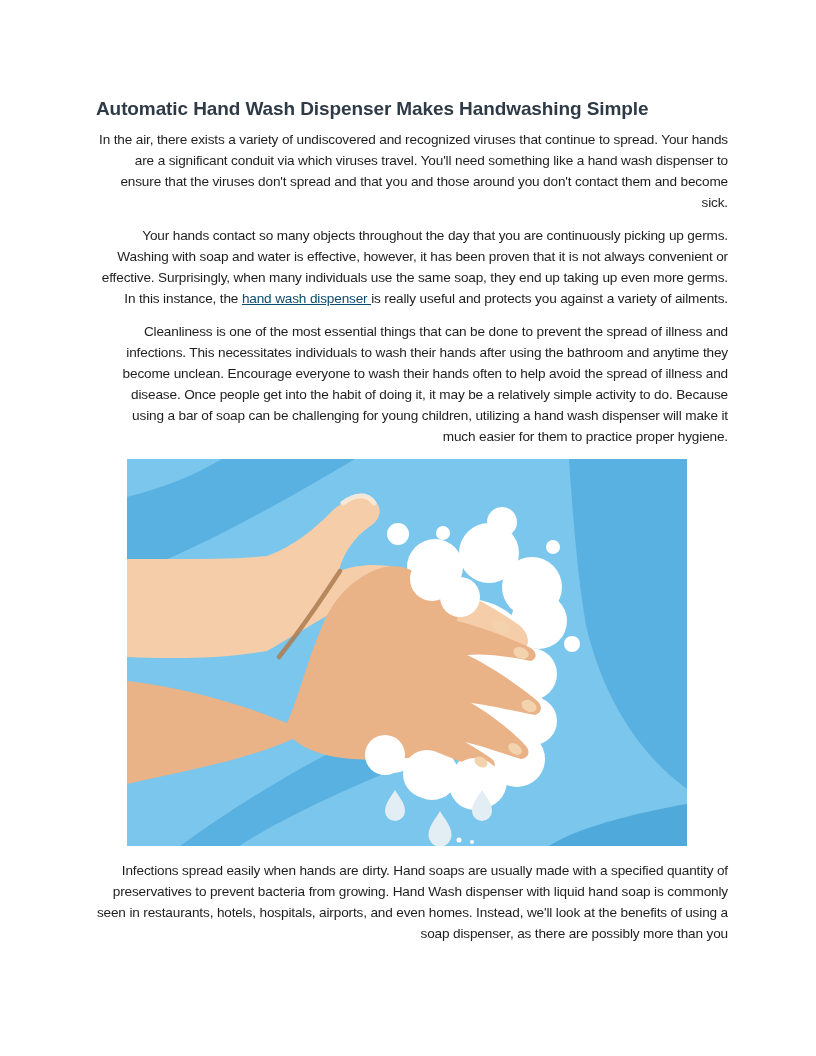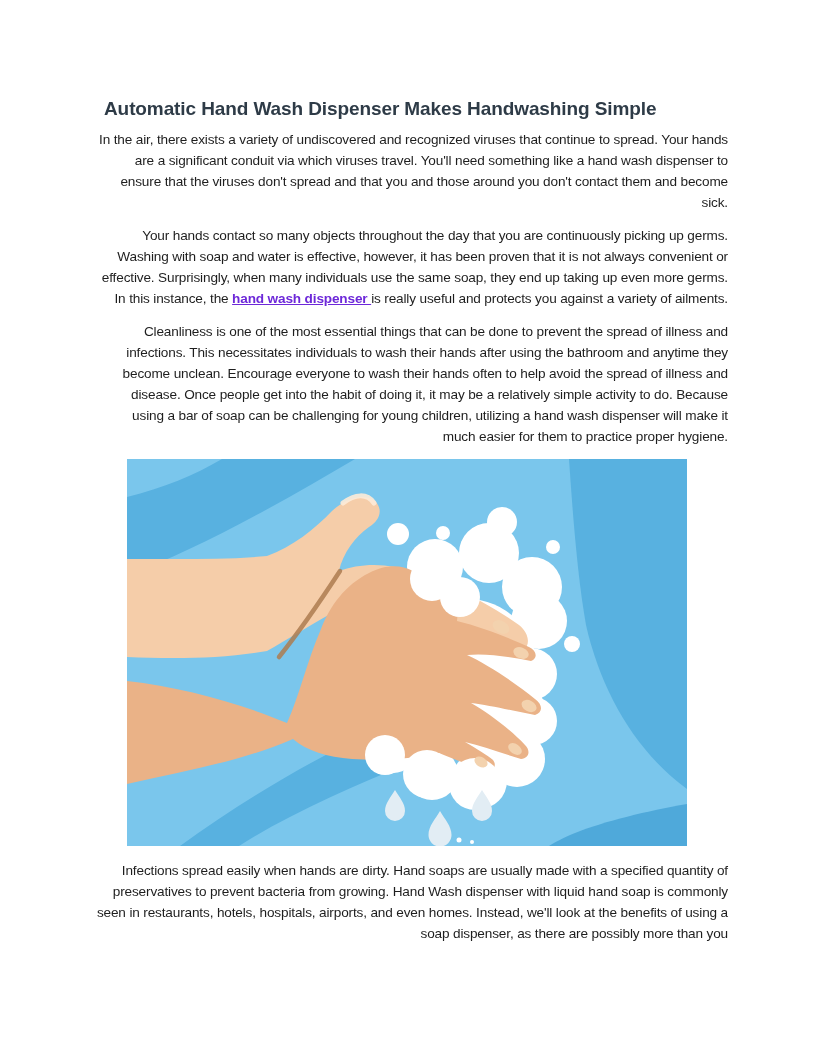--- a/index.html
+++ b/index.html
@@ -4,27 +4,27 @@
 <style>
   * { margin:0; padding:0; box-sizing:border-box; }
   html,body { background:#ffffff; }
   .page {
     position:relative; width:816px; height:1056px; background:#ffffff;
     font-family:"Liberation Sans", sans-serif; overflow:hidden;
   }
   .content { position:absolute; left:96px; top:97px; width:632px; }
   h1.title {
     font-size:19px; line-height:24px; font-weight:bold; color:#2e3b47;
-    letter-spacing:-0.1px; white-space:nowrap; margin:0 0 8px 8px;
+    letter-spacing:-0.1px; white-space:nowrap; margin:0 0 8px 0;
   }
   p.body-par {
     font-size:13.6px; line-height:21px; color:#1e1e1e;
     letter-spacing:-0.15px; margin:0 0 12px 0; text-align:right;
   }
-  a.doc-link { color:#6d28d9; text-decoration:underline; cursor:pointer;font-weight:bold; }
+  a.doc-link { color:#0c4a6e; text-decoration:underline; cursor:pointer; }
   figure.illustration { margin:2px 0 14px 31px; width:560px; height:387px; }
   figure.illustration svg { display:block; }
 </style>
 </head>
 <body>
 
 <div class="page">
   <div class="content">
 
     <h1 class="title">Automatic Hand Wash Dispenser Makes Handwashing Simple</h1>

